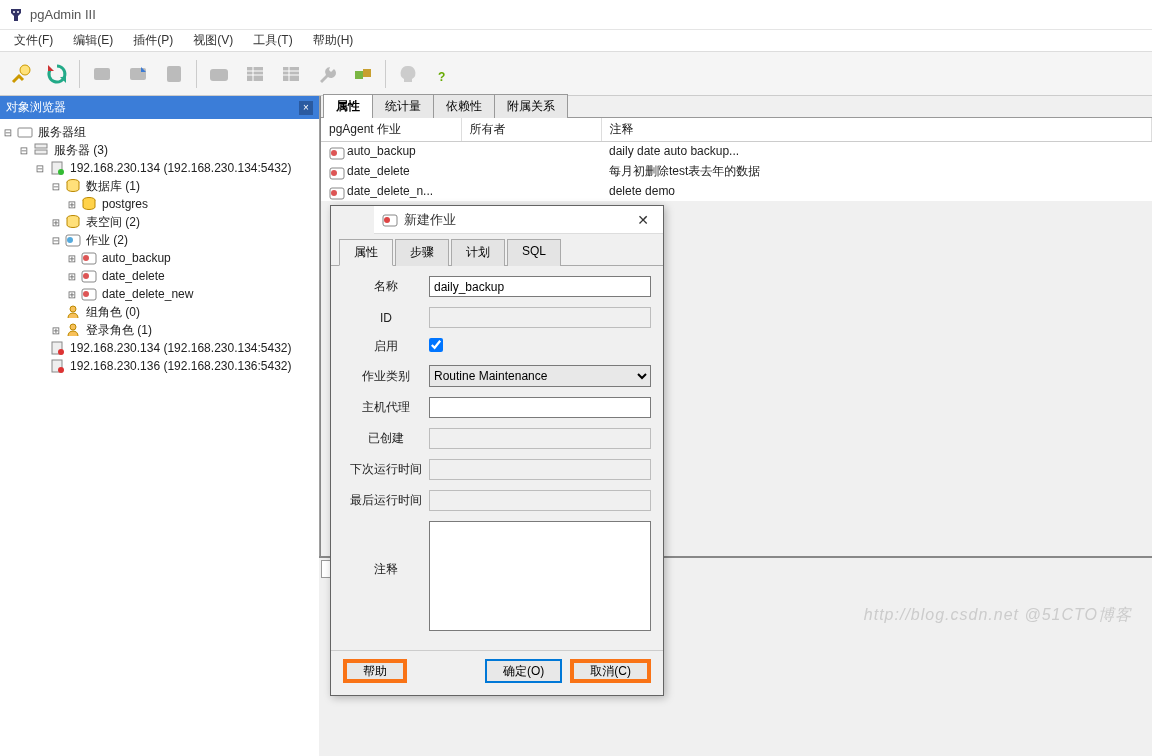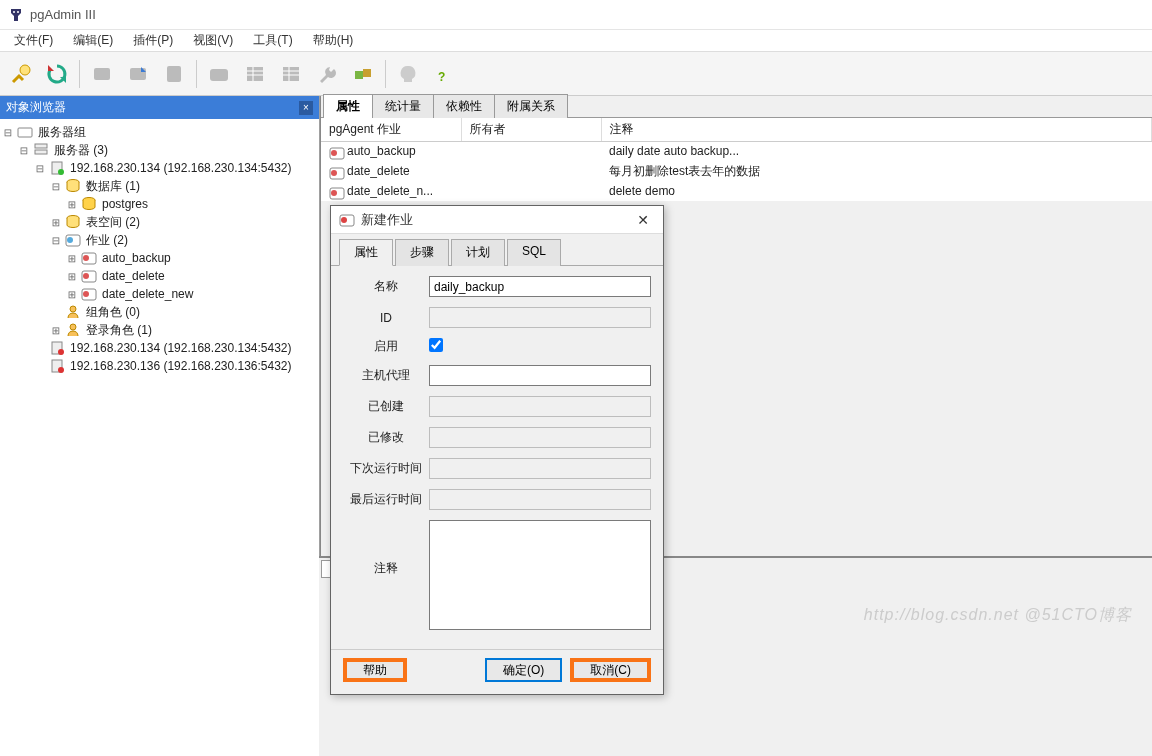--- a/index.html
+++ b/index.html
@@ -38,21 +38,21 @@
 .gridwrap { background:#fff; border:none; }
 .grid { width:100%; border-collapse:collapse; }
 .grid th { text-align:left; padding:3px 8px; border-right:1px solid #ddd; border-bottom:1px solid #ccc; background:#fff; font-weight:normal; color:#222; }
 .grid td { padding:2px 8px; color:#222; }
 .grid td .rico { display:inline-block; width:14px; height:14px; vertical-align:middle; margin-right:4px; }
 .sqlpane { position:absolute; left:-2px; right:0; bottom:0; height:200px; border-top:2px solid #888; background:#f0f0f0; }
 .sqlpane .stab { display:inline-block; padding:2px 8px; border:1px solid #999; background:#fff; margin:2px 0 0 2px; font-size:11px; }
 
 
 .dialog { position:absolute; left:330px; top:205px; width:334px; background:#f0f0f0; border:1px solid #646464; box-shadow:2px 2px 8px rgba(0,0,0,0.25); z-index:50; }
-.dlgtitle { height:28px; display:flex; align-items:center; padding:2px 8px; background:#fff; border-bottom:1px solid #ddd; }
+.dlgtitle { height:28px; display:flex; align-items:center; padding:2px 8px; background:#fff; border-bottom:1px solid #ddd;margin-left:43px; }
 .dlgtitle .dico { width:16px; height:16px; margin-right:6px; }
 .dlgtitle .dtxt { flex:1; color:#333; font-size:13px; }
 .dlgtitle .dclose { width:24px; height:24px; display:flex; align-items:center; justify-content:center; font-size:14px; color:#333; cursor:pointer; }
 .dlgtabs { display:flex; padding:4px 8px 0 8px; border-bottom:1px solid #aaa; background:#f0f0f0; }
 .dtab { padding:4px 14px; border:1px solid #aaa; border-bottom:none; background:#e4e4e4; margin-right:2px; position:relative; top:1px; cursor:default; }
 .dtab.active { background:#f0f0f0; border-bottom:1px solid #f0f0f0; }
 .dlgbody { padding:10px 12px 6px 12px; }
 .frow { display:flex; align-items:center; margin-bottom:10px; }
 .frow label { width:86px; color:#222;text-align:center; }
 .frow .fctl { flex:1; }
@@ -404,29 +404,29 @@
     </div>
     <div class="frow">
       <label>ID</label>
       <div class="fctl"><input type="text" readonly="" value="" style=""></div>
     </div>
     <div class="frow">
       <label>启用</label>
       <div class="fctl"><input type="checkbox" checked="" style=""></div>
     </div>
     <div class="frow">
+      <label>作业类别</label>
+      <div class="fctl"><select><option>Routine Maintenance</option></select></div>
+    </div>
+    <div class="frow">
       <label>主机代理</label>
       <div class="fctl"><input type="text" value="" style=""></div>
     </div>
     <div class="frow">
       <label>已创建</label>
-      <div class="fctl"><input type="text" readonly="" value="" style=""></div>
-    </div>
-    <div class="frow">
-      <label>已修改</label>
       <div class="fctl"><input type="text" readonly="" value="" style=""></div>
     </div>
     <div class="frow">
       <label>下次运行时间</label>
       <div class="fctl"><input type="text" readonly="" value="" style=""></div>
     </div>
     <div class="frow">
       <label>最后运行时间</label>
       <div class="fctl"><input type="text" readonly="" value="" style=""></div>
     </div>

